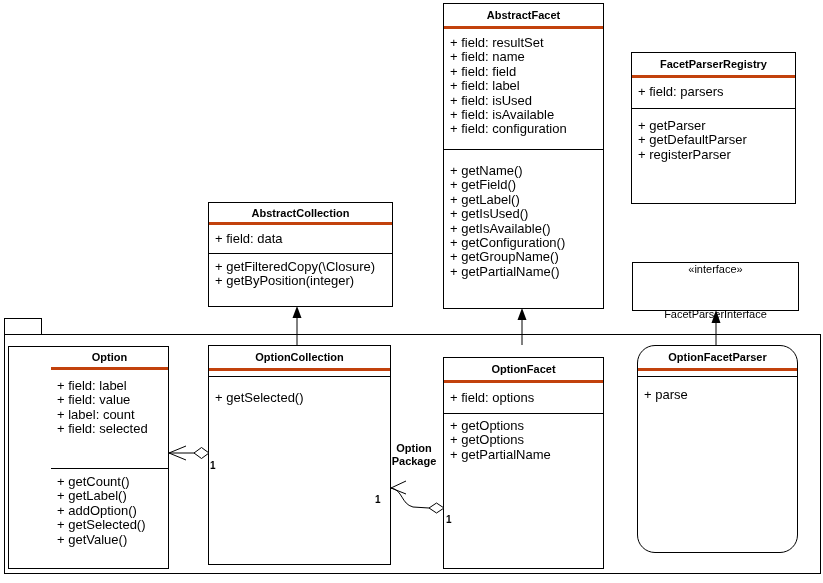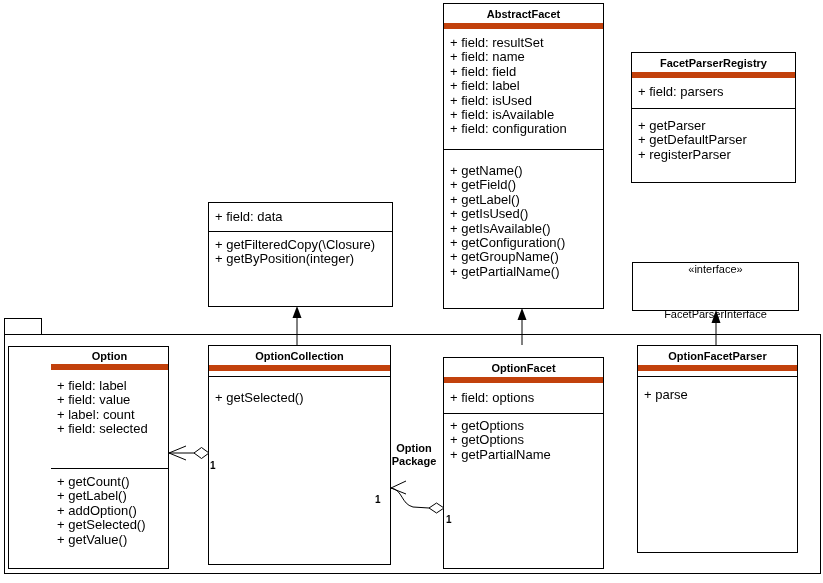--- a/index.html
+++ b/index.html
@@ -11,21 +11,21 @@
   }
   
   .pkg-tab  { position:absolute; left:4px; top:318px; width:38px; height:17px;
               border:1px solid #000; background:#fff; z-index:1; }
   .pkg-body { position:absolute; left:4px; top:334px; width:817px; height:240px;
               border:1px solid #000; background:#fff; z-index:1; }
   
   .uml-class { position:absolute; background:#fff; border:1px solid #000;
                display:flex; flex-direction:column; z-index:2; }
   .uml-title { font-weight:bold; font-size:11px; text-align:left;
-               border-bottom:6px solid #c2410c; display:flex; align-items:center;
+               border-bottom:3px solid #c2410c; display:flex; align-items:center;
                justify-content:center; flex:0 0 auto; }
   .cmp { border-bottom:1px solid #000; font-size:13px; flex:0 0 auto; overflow:hidden; }
   .cmp.last { border-bottom:none; flex:1 1 auto; }
   .uml-line { line-height:14.4px; padding-left:6px; white-space:pre; }
   
   .iface-inner { flex:1; display:flex; flex-direction:column; align-items:center;
                  justify-content:center; font-size:11px; line-height:13px;gap:32px; }
   
   .mult { position:absolute; font-size:10px; font-weight:bold; z-index:4; }
   .assoc-label { position:absolute; font-size:11px; font-weight:bold; text-align:center;
@@ -56,33 +56,34 @@
         <div class="uml-line">+ getField()</div>
         <div class="uml-line">+ getLabel()</div>
         <div class="uml-line">+ getIsUsed()</div>
         <div class="uml-line">+ getIsAvailable()</div>
         <div class="uml-line">+ getConfiguration()</div>
         <div class="uml-line">+ getGroupName()</div>
         <div class="uml-line">+ getPartialName()</div>
       </div>
   </div>
 
-  <div class="uml-class" style="left:631px; top:52px; width:165px; height:131px;">
+  <div class="uml-class" style="left:631px; top:52px; width:165px; height:152px;">
     <div class="uml-title" style="height:25px;">FacetParserRegistry</div>
     <div class="cmp" style="height:31px; padding-top:7px;">
         <div class="uml-line">+ field: parsers</div>
       </div>
     <div class="cmp last" style="padding-top:10px;">
         <div class="uml-line">+ getParser</div>
         <div class="uml-line">+ getDefaultParser</div>
         <div class="uml-line">+ registerParser</div>
       </div>
   </div>
 
   <div class="uml-class" style="left:208px; top:202px; width:185px; height:105px;">
+    <div class="uml-title" style="height:22px;">AbstractCollection</div>
     <div class="cmp" style="height:29px; padding-top:7px;">
         <div class="uml-line">+ field: data</div>
       </div>
     <div class="cmp last" style="padding-top:6px;">
         <div class="uml-line">+ getFilteredCopy(\Closure)</div>
         <div class="uml-line">+ getByPosition(integer)</div>
       </div>
   </div>
 
   <div class="uml-class" style="left:632px; top:262px; width:167px; height:49px;">
@@ -122,21 +123,21 @@
     <div class="cmp" style="height:31px; padding-top:8px;">
         <div class="uml-line">+ field: options</div>
       </div>
     <div class="cmp last" style="padding-top:5px;">
         <div class="uml-line">+ getOptions</div>
         <div class="uml-line">+ getOptions</div>
         <div class="uml-line">+ getPartialName</div>
       </div>
   </div>
 
-  <div class="uml-class" style="left:637px; top:345px; width:161px; height:208px;">
+  <div class="uml-class" style="left:637px; top:345px; width:161px; height:208px;border-radius:18px;">
     <div class="uml-title" style="height:25px;">OptionFacetParser</div>
     <div class="cmp" style="height:6px;"></div>
     <div class="cmp last" style="padding-top:11px;">
         <div class="uml-line">+ parse</div>
       </div>
   </div>
 
   <svg class="wires" width="823" height="583" viewBox="0 0 823 583">
 
     <g>

